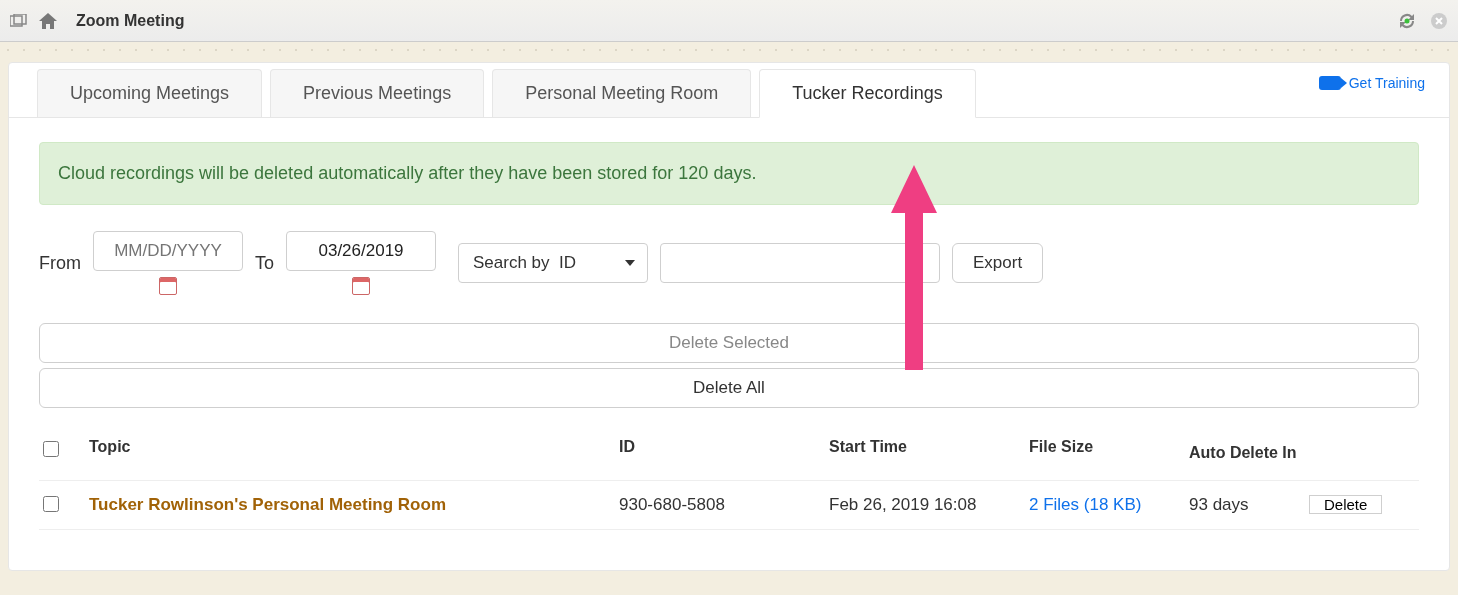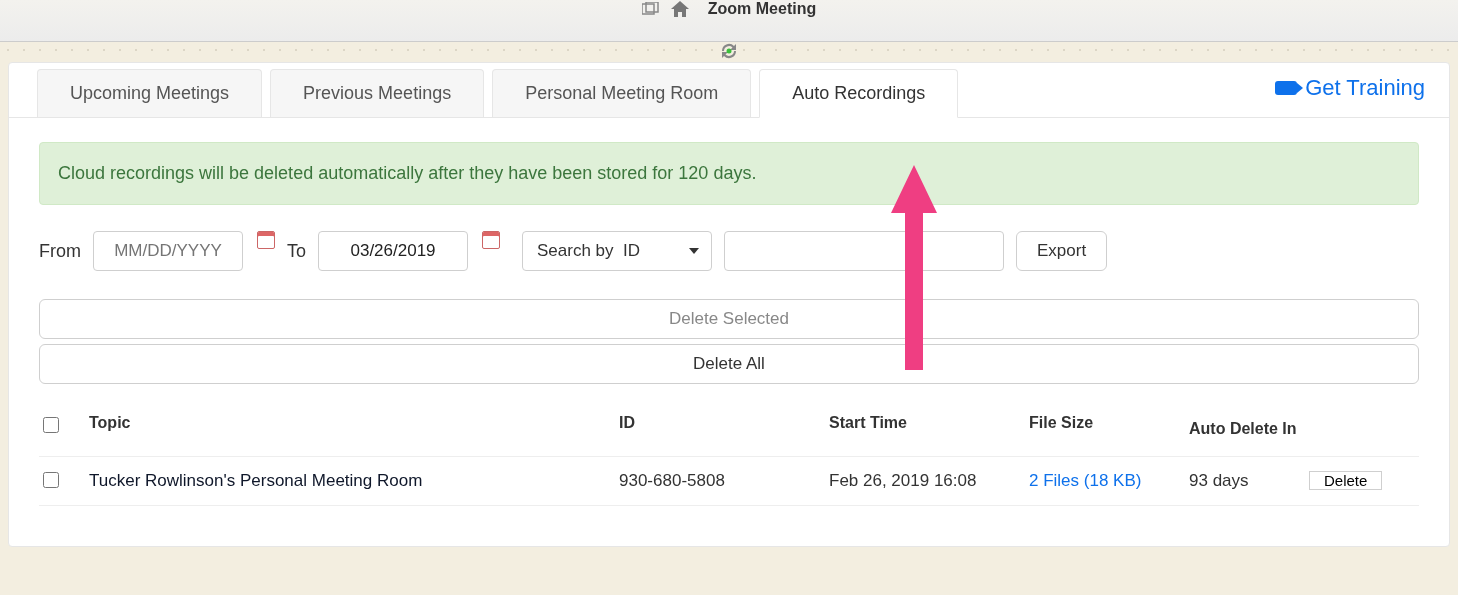--- a/index.html
+++ b/index.html
@@ -11,21 +11,20 @@
     width: 1458px;
   }
   .window-chrome {
     height: 42px;
     background: linear-gradient(#f3f2ee, #ececec);
     border-bottom: 1px solid #ccc;
     display: flex;
     align-items: center;
     padding: 0 10px;
     gap: 12px;
-    flex-direction: column;
   }
   .chrome-left { display: flex; align-items: center; gap: 10px; }
   .chrome-title { font-weight: 700; font-size: 16px; color: #333; margin-left: 8px; }
   .chrome-spacer { flex: 1; }
   .chrome-icon { color: #777; cursor: pointer; }
   .icon-btn { display: inline-flex; align-items: center; justify-content: center; }
 
   .page-wrap { padding: 4px 8px 20px 8px; }
   .card {
     background: #fff;
@@ -68,21 +67,21 @@
     border-bottom: 1px solid #fff;
   }
   .tab-right {
     position: absolute;
     right: 24px;
     top: 12px;
     display: flex;
     align-items: center;
     gap: 8px;
     color: #0e71eb;
-    font-size: 22px;
+    font-size: 14px;
     font-weight: 400;
     cursor: pointer;
   }
   .video-glyph {
     width: 22px; height: 14px;
     background: #0e71eb;
     border-radius: 3px;
     position: relative;
   }
   .video-glyph::after {
@@ -109,21 +108,21 @@
     display: flex;
     align-items: center;
     gap: 12px;
     margin-top: 26px;
     font-size: 18px;
     color: #333;
     flex-wrap: wrap;
   }
   .field-label { font-size: 18px; color: #333; }
   .date-box {
-    display: flex; align-items: flex-start; gap: 14px;
+    display: flex; align-items: center; gap: 6px; flex-direction: column;
   }
   .date-input {
     width: 150px;
     height: 40px;
     border: 1px solid #cfcfcf;
     border-radius: 4px;
     padding: 0 10px;
     font-size: 17px;
     color: #888;
     text-align: center;
@@ -209,21 +208,21 @@
     border-bottom: 1px solid #eee;
     font-size: 16px;
     color: #333;
     align-items: start;
   }
   .thead .hdr-auto { line-height: 1.9; }
   .trow {
     border-bottom: 1px solid #eee;
     font-size: 17px;
   }
-  .topic-link { color: #0f172a; cursor: pointer; }
+  .topic-link { color: #a16207; cursor: pointer; font-weight: bold; }
   .file-link { color: #0e71eb; cursor: pointer; }
   .chk { width: 16px; height: 16px; cursor: pointer; }
   .row-btn {
     height: 19px;
     padding: 0 14px;
     border-radius: 0;
     border: 1px solid #cfcfcf;
     background: #fff;
     font-size: 15px;
     cursor: pointer;
@@ -282,21 +281,21 @@
 </div>
 <div class="pattern-strip"></div>
 
 <div class="page-wrap">
   <div class="card">
 
     <div class="tab-row">
       <div class="tab">Upcoming Meetings</div>
       <div class="tab">Previous Meetings</div>
       <div class="tab">Personal Meeting Room</div>
-      <div class="tab active">Auto Recordings</div>
+      <div class="tab active">Tucker Recordings</div>
       <div class="tab-right">
         <span class="video-glyph"></span>
         <span>Get Training</span>
       </div>
     </div>
 
     <div class="inner">
       <div class="info-banner">Cloud recordings will be deleted automatically after they have been stored for 120 days.</div>
 
       <div class="toolbar">

